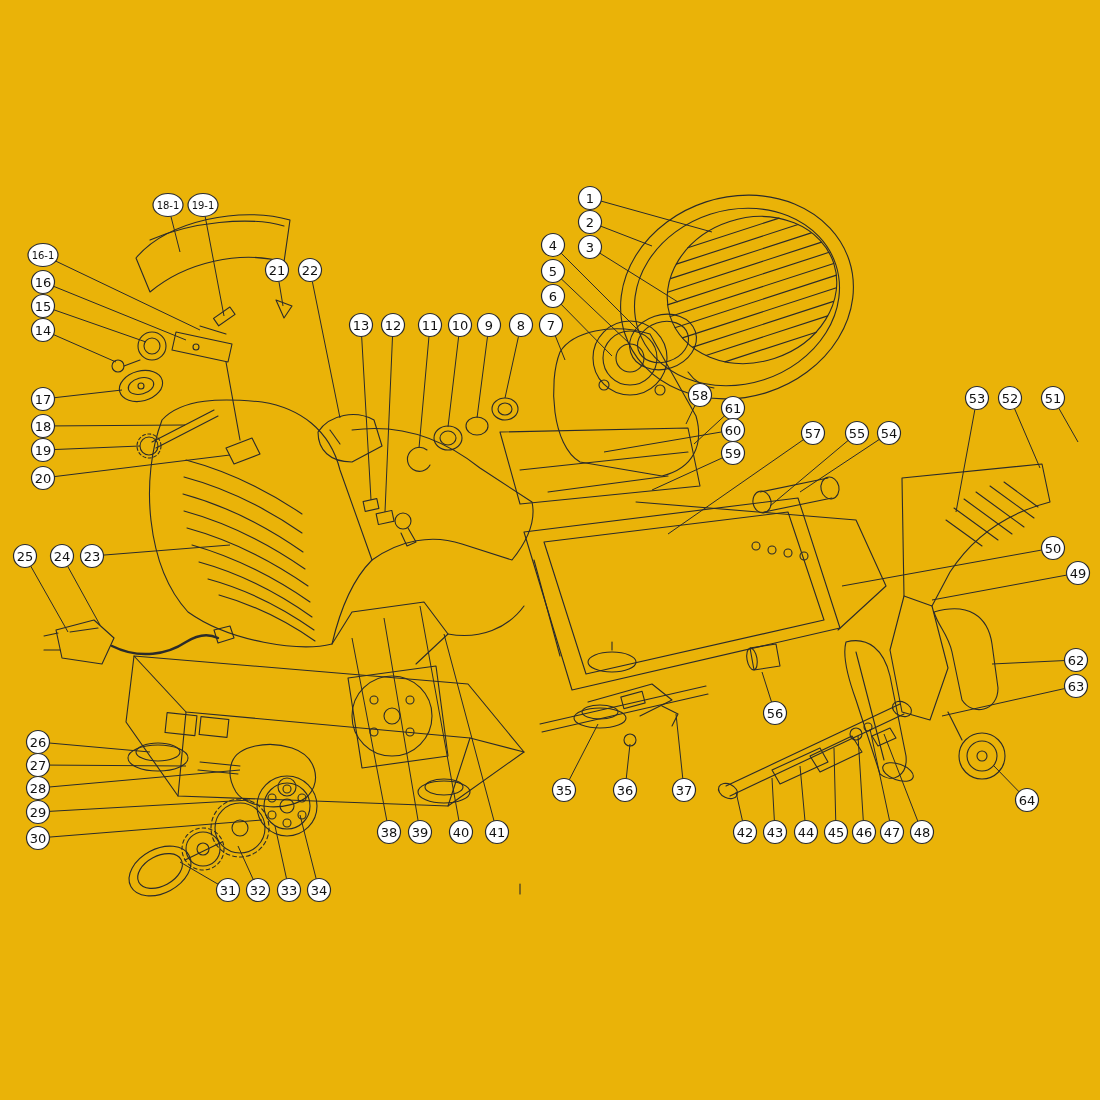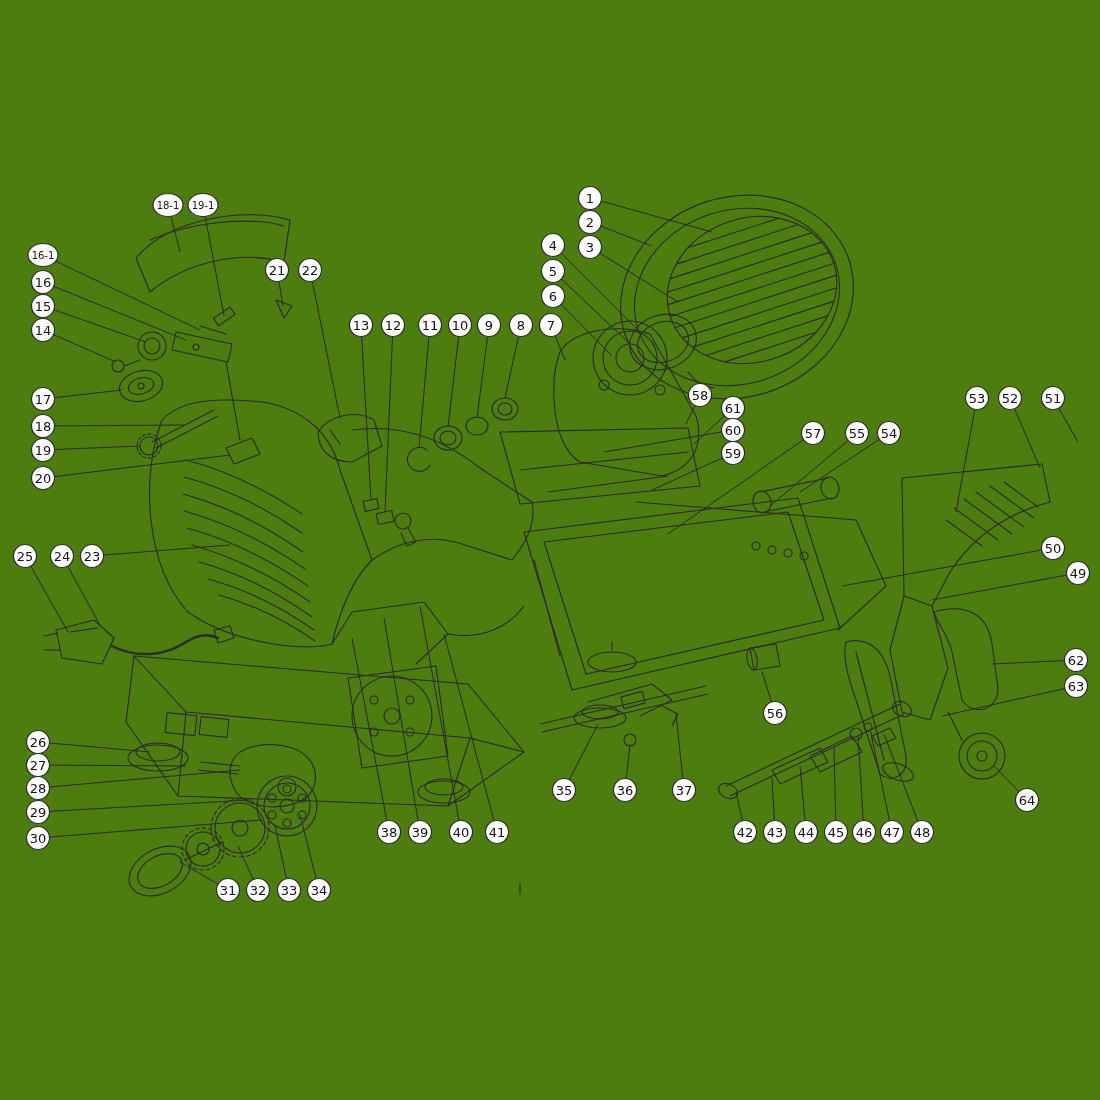--- a/index.html
+++ b/index.html
@@ -1,16 +1,16 @@
 <!DOCTYPE html>
 <html><head>
 <meta charset="utf-8">
 <style>
   html,body{margin:0;padding:0;background:#ffffff;}
-  .stage{width:1100px;height:1100px;position:relative;background:#4d7c0f;overflow:hidden;
+  .stage{width:1100px;height:1100px;position:relative;background:#eab308;overflow:hidden;
          font-family:"DejaVu Sans",sans-serif;}
   svg{display:block;}
   #artwork{stroke:#2b2b2b;fill:none;stroke-width:1.1;stroke-linejoin:round;stroke-linecap:round;}
   #leader-lines{stroke:#2b2b2b;stroke-width:1;}
   #callouts ellipse{fill:#ffffff;stroke:#2b2b2b;stroke-width:1.2;}
   #callouts text{font-family:"DejaVu Sans",sans-serif;fill:#111111;stroke:none;
                  text-anchor:middle;dominant-baseline:central;}
 </style>
 </head>
 <body>

